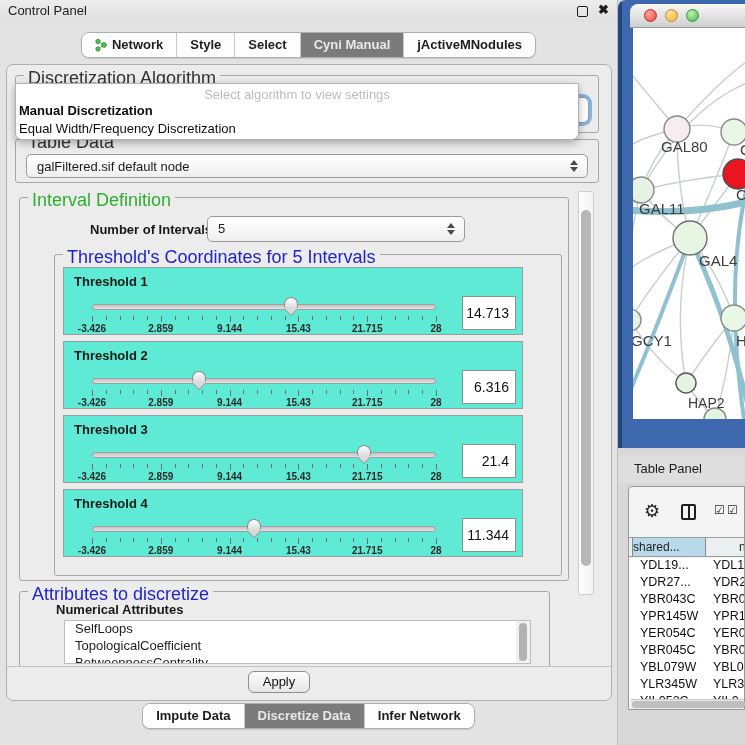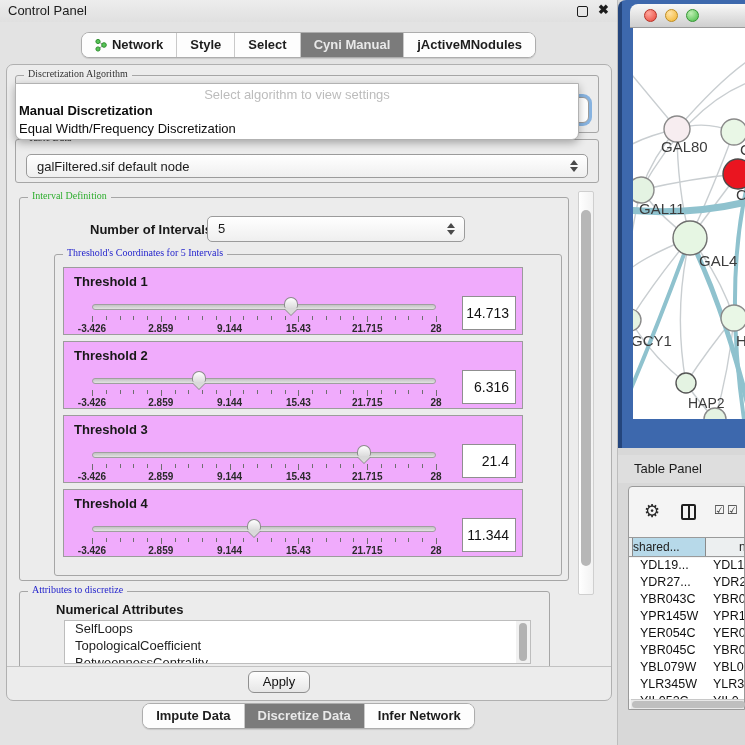--- a/index.html
+++ b/index.html
@@ -17,21 +17,21 @@
   .tabbar { position:absolute; left:0; top:32px; width:100%; display:flex; justify-content:center; }
   .tabgroup { display:flex; border:1px solid #adadad; border-radius:8px; overflow:hidden; background:#fff; box-shadow:0 1px 1px rgba(0,0,0,.12); }
   .tab { padding:4px 13px 5px 13px; font-size:13px; font-weight:bold; color:#1d1d1d; background:#fdfdfd; border-left:1px solid #c9c9c9; cursor:pointer; display:flex; align-items:center; gap:5px; }
   .tab:first-child { border-left:none; }
   .tab.sel { background:#7b7b7b; color:#e9e9e9; }
   .btabbar { position:absolute; left:0; top:703px; width:100%; display:flex; justify-content:center;align-items:center; }
 
   .panel { position:absolute; left:6px; top:64px; width:606px; height:637px; background:#ececec; border:1px solid #b0b0b0; border-radius:7px; }
 
   .group { position:absolute; border:1px solid #a6a6a6; border-radius:3px; }
-  .group-title { position:absolute; top:-8px; left:8px; background:#ececec; padding:0 4px; font-size:10px; color:#333; white-space:nowrap;font-family:Liberation Serif, serif; }
+  .group-title { position:absolute; top:-8px; left:8px; background:#ececec; padding:0 4px; font-size:18px; color:#333; white-space:nowrap; }
   .t-green { color:#2eae2e; }
   .t-blue { color:#2323cc; }
 
   .combo { position:absolute; background:linear-gradient(#ffffff,#efefef); border:1px solid #9b9b9b; border-radius:5px; font-size:13px; color:#1b1b1b; cursor:pointer; }
   .combo .cv { position:absolute; left:10px; top:4px; }
   .stepper { position:absolute; right:9px; top:50%; transform:translateY(-50%); display:flex; flex-direction:column; gap:2px; }
   .stepper i { width:0; height:0; border-left:4px solid transparent; border-right:4px solid transparent; }
   .stepper .up { border-bottom:5px solid #4a4a4a; }
   .stepper .dn { border-top:5px solid #4a4a4a; }
 
@@ -39,21 +39,21 @@
 
   .popup { position:absolute; left:8px; top:18px; width:564px; height:57px; background:#fff; border:1px solid #b2b2b2; border-radius:0 0 7px 7px; box-shadow:0 3px 9px rgba(0,0,0,.3); z-index:40; }
   .popup .prompt { text-align:center; color:#bcbcbc; font-size:13px; padding-top:3px; height:19px; }
   .popup .opt { font-size:13px; color:#0d0d0d; padding-left:3px; height:18px; cursor:pointer; }
   .popup .opt.b { font-weight:bold; }
 
   .viewport { position:absolute; left:6px; top:124px; width:588px; height:477px; overflow:hidden; }
 
   .noi-label { position:absolute; left:70px; top:24px; font-size:13px; font-weight:bold; color:#181818; }
 
-  .thr-box { position:absolute; left:8px; width:460px; height:68px; border:1px solid #9c9c9c; background:#f0abfc; }
+  .thr-box { position:absolute; left:8px; width:460px; height:68px; border:1px solid #9c9c9c; background:#5eead4; }
   .thr-label { position:absolute; left:10px; top:6px; font-size:13px; font-weight:bold; color:#181818; }
   .track { position:absolute; left:28px; top:36px; width:344px; height:6px; border:1px solid #9f9f9f; border-radius:3px; background:linear-gradient(#c3c3c3,#e2e2e2); }
   .tick { position:absolute; top:48px; width:1px; background:#6e6e6e; }
   .tick.minor { height:4px; }
   .tick.major { height:6px; }
   .ticklab { position:absolute; top:55px; transform:translateX(-50%); font-size:10px; font-weight:bold; color:#2a2a2a; white-space:nowrap; }
   .thumb { position:absolute; top:29px; width:14px; height:18px; transform:translateX(-50%); cursor:pointer; }
   .thumb .cap { width:14px; height:11px; border:1px solid #8b8b8b; border-bottom:none; border-radius:7px 7px 2px 2px; background:linear-gradient(#fefefe,#dcdcdc); }
   .thumb .pt { width:0; height:0; margin:0 auto; border-left:7px solid transparent; border-right:7px solid transparent; border-top:7px solid #d9d9d9; filter:drop-shadow(0 1px 0 #8b8b8b); }
   .valbox { position:absolute; left:398px; top:28px; width:54px; height:34px; background:#fff; border:1px solid #8f8f8f; font-size:14px; color:#111; text-align:right; line-height:32px; padding-right:6px; }

